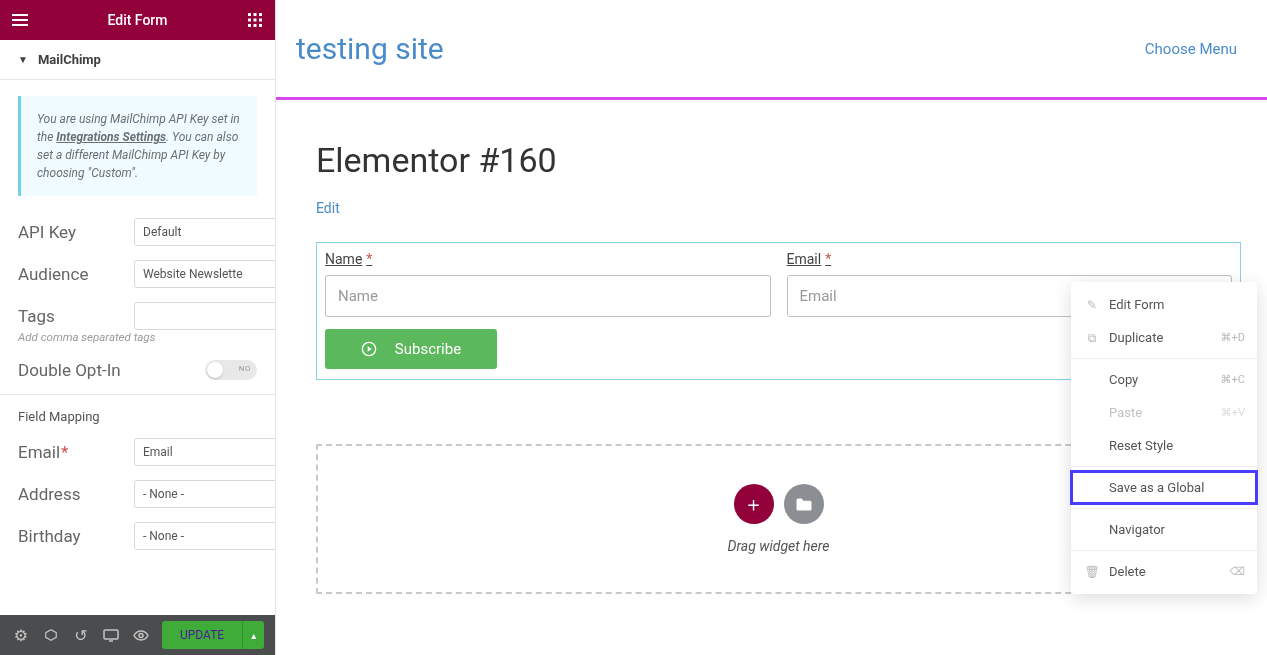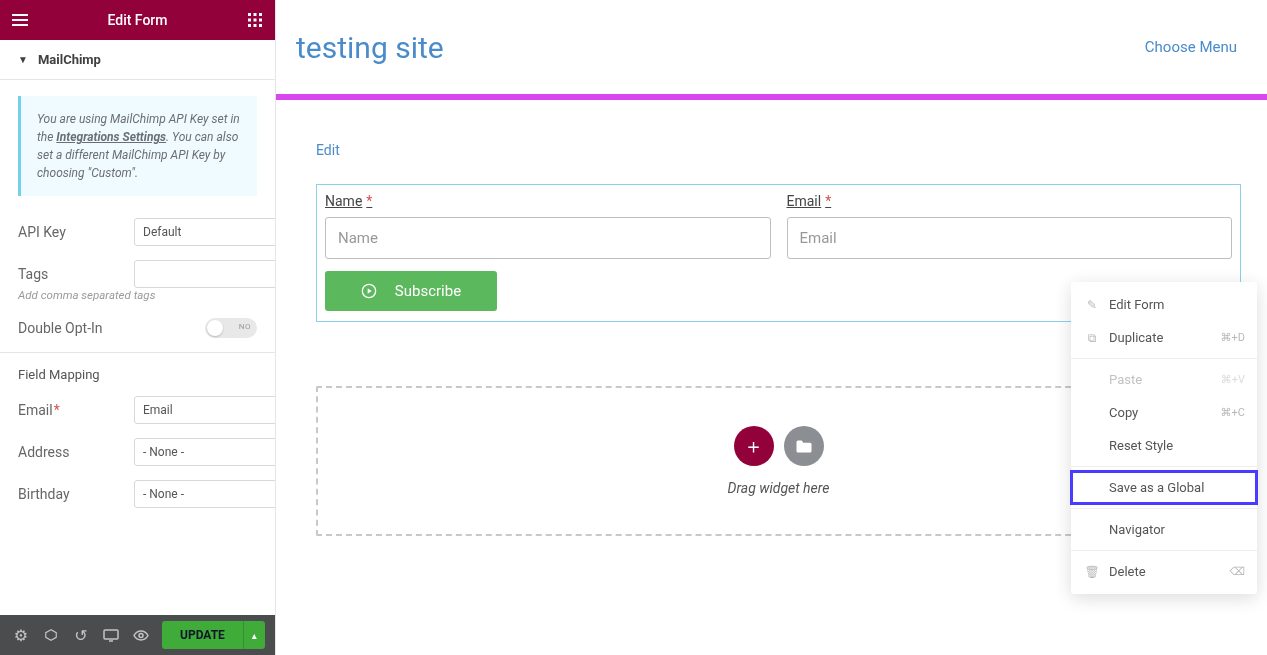--- a/index.html
+++ b/index.html
@@ -22,21 +22,21 @@
 }
 .section-head .arrow { margin-right: 10px; font-size: 10px; }
 .controls { padding: 16px 18px 8px 18px; }
 .info-box {
   background: #f0fbff; border-left: 3px solid #74d1ea; padding: 14px 16px; color: #6a6f73;
   font-size: 12px; font-style: italic; line-height: 1.5; margin-bottom: 22px;
 }
 .info-box b { font-weight: 700; font-style: italic; text-decoration: underline; }
 .ctrl-row { display: flex; align-items: center; margin-bottom: 14px; }
 .ctrl-row.col { display:block; }
-.ctrl-label { flex: 0 0 116px; font-size: 14px; color: #666; }
+.ctrl-label { flex: 0 0 116px; font-size: 17px; color: #666; }
 .ctrl-label.req::after { content: "*"; color:#d05252; margin-left:1px; }
 .ctrl-input {
   flex: 1; height: 28px; border: 1px solid #d8d8d8; border-radius: 3px; background:#fff;
   font-size: 12px; color:#555; padding: 0 24px 0 8px; position: relative;
 }
 .select-wrap { position: relative; flex:1; }
 .select-wrap::after { content: "▾"; position:absolute; right:8px; top:6px; font-size:11px; color:#888; pointer-events:none; }
 .full-input {
   width:100%; height: 36px; border:1px solid #d8d8d8; border-radius:3px; background:#fff; margin-top:6px; margin-bottom:14px;
   font-size:12px; padding:0 8px;
@@ -50,38 +50,38 @@
 .divider { height:1px; background:#e6e6e6; margin: 6px -18px 14px -18px; }
 .subhead { font-size: 13px; color:#555; margin-bottom: 14px; }
 
 .sidebar-footer {
   height: 40px; background:#4b4c4d; display:flex; align-items:center; padding: 0 6px;
 }
 .sidebar-footer .ficon {
   width: 30px; height: 30px; display:flex; align-items:center; justify-content:center; color:#c4c4c4; cursor:pointer;
 }
 .update-btn {
-  margin-left: 6px; height: 28px; background:#3fab39; color:#0f172a; font-size:12px; font-weight:700;
+  margin-left: 6px; height: 28px; background:#3fab39; color:#4c1d95; font-size:12px; font-weight:400;
   padding: 0 18px; border:none; border-radius:3px 0 0 3px; cursor:pointer;
 }
 .update-caret {
   height:28px; width:22px; background:#3fab39; border:none; border-left:1px solid rgba(0,0,0,.15);
   border-radius:0 3px 3px 0; color:#fff; font-size:10px; cursor:pointer;
 }
 
 
 .collapse-handle {
   position:absolute; left:276px; top:320px; width:14px; height:50px; background:#fff; border:1px solid #d8d8d8; border-left:none;
   display:flex; align-items:center; justify-content:center; font-size:10px; color:#999; cursor:pointer; border-radius:0 4px 4px 0;
 }
 
 
 .canvas { position:absolute; left:276px; top:0; right:0; bottom:0; background:#fff; }
 .top-nav {
-  height:100px; border-bottom:6px solid #d946ef; display:flex; align-items:center; justify-content:space-between; padding: 0 30px 0 20px;
+  height:100px; border-bottom:3px solid #d946ef; display:flex; align-items:center; justify-content:space-between; padding: 0 30px 0 20px;
 }
 .site-title { font-size: 30px; color:#4a8bca; font-weight:400; }
 .choose-menu { font-size: 15px; color:#4a8bca; cursor:pointer; }
 .page-area { padding: 40px 40px 24px 40px; }
 .page-title { font-size: 34px; font-weight:400; color:#333; margin-bottom: 18px; }
 .edit-link { font-size: 14px; color:#4a8bca; cursor:pointer; display:inline-block; margin-bottom: 26px; }
 .form-widget {
   border: 1px solid #8ad1ea; padding: 0; width: 925px;
 }
 .form-row { display:flex; }
@@ -157,20 +157,26 @@
         <span>You are using MailChimp API Key set in the </span><b>Integrations Settings</b><span>. You can also set a different MailChimp API Key by choosing "Custom".</span>
       </div>
 
       <div class="ctrl-row">
         <div class="ctrl-label">API Key</div>
         <div class="select-wrap">
           <input class="ctrl-input" readonly="" value="Default" style="">
         </div>
       </div>
 
+      <div class="ctrl-row">
+        <div class="ctrl-label">Audience</div>
+        <div class="select-wrap">
+          <input class="ctrl-input" readonly="" value="Website Newslette" style="">
+        </div>
+      </div>
 
 
       <div class="ctrl-row" style="margin-bottom:6px;">
         <div class="ctrl-label">Tags</div>
         <input class="ctrl-input" style="padding-right: 8px;">
       </div>
       <div class="hint">Add comma separated tags</div>
 
       <div class="ctrl-row">
         <div class="ctrl-label" style="flex:1">Double Opt-In</div>
@@ -233,20 +239,21 @@
 
 <div class="collapse-handle">◂</div>
 
 <div class="canvas">
   <div class="top-nav">
     <div class="site-title">testing site</div>
     <div class="choose-menu">Choose Menu</div>
   </div>
 
   <div class="page-area">
+    <h1 class="page-title">Elementor #160</h1>
     <a class="edit-link">Edit</a>
 
     <div class="form-widget">
       <div class="form-row">
         <div class="field">
           <div class="field-label">
             <span>Name</span><span class="ast">*</span>
           </div>
           <input class="field-input" placeholder="Name" style="">
         </div>
@@ -284,29 +291,29 @@
   <div class="ctx-item">
     <span class="cicon">✎</span>
     <span>Edit Form</span>
   </div>
   <div class="ctx-item">
     <span class="cicon">⧉</span>
     <span>Duplicate</span>
     <span class="short">⌘+D</span>
   </div>
   <div class="ctx-sep"></div>
+  <div class="ctx-item">
+    <span class="cicon"></span>
+    <span>Copy</span>
+    <span class="short">⌘+C</span>
+  </div>
   <div class="ctx-item disabled">
     <span class="cicon"></span>
     <span>Paste</span>
     <span class="short">⌘+V</span>
-  </div>
-  <div class="ctx-item">
-    <span class="cicon"></span>
-    <span>Copy</span>
-    <span class="short">⌘+C</span>
   </div>
   <div class="ctx-item">
     <span class="cicon"></span>
     <span>Reset Style</span>
   </div>
   <div class="ctx-sep"></div>
   <div class="ctx-item ctx-highlight">
     <span class="cicon"></span>
     <span>Save as a Global</span>
   </div>

